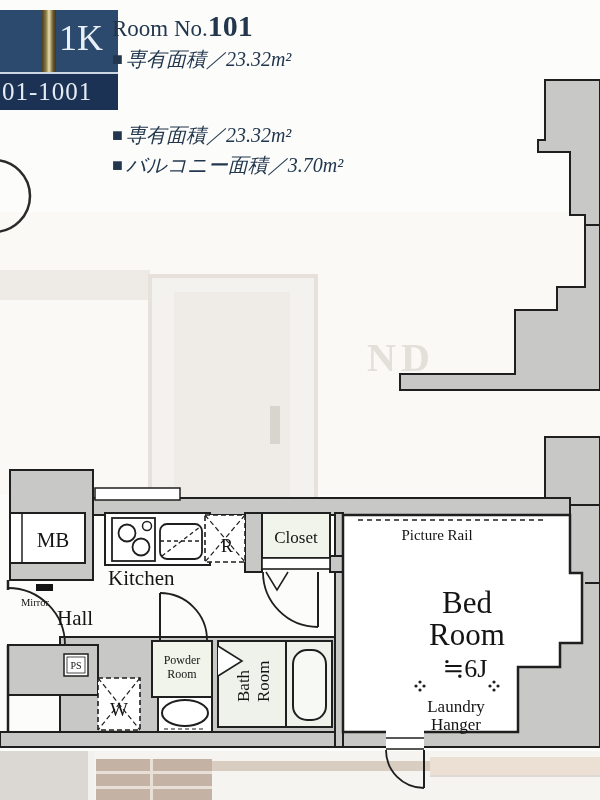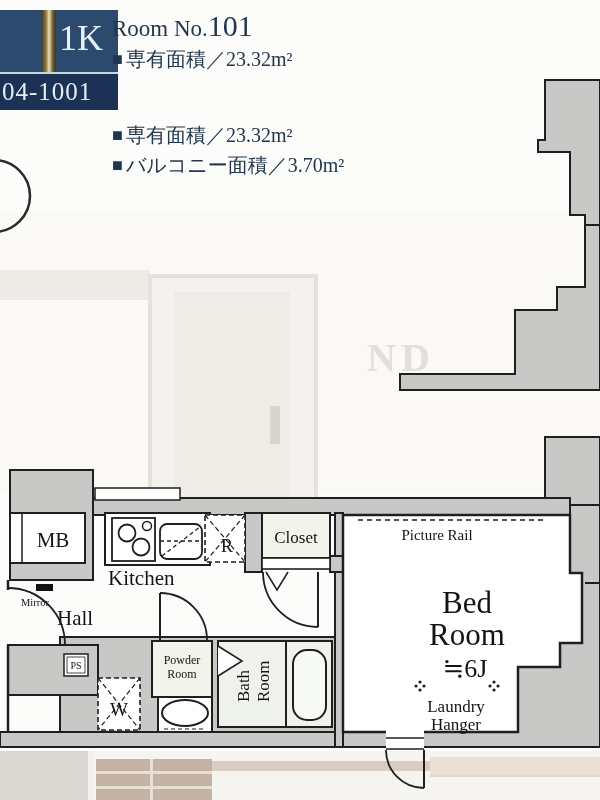--- a/index.html
+++ b/index.html
@@ -29,22 +29,22 @@
   .badge-stripe{position:absolute;left:42px;top:0;width:14px;height:62px;
     background:linear-gradient(90deg,#4a3d1f,#8f7f4a 30%,#ead fae 50%,#6b5c30 78%,#3f3418);
     background:linear-gradient(90deg,#4a3d1f,#8f7f4a 30%,#eadfae 50%,#6b5c30 78%,#3f3418);}
   .badge-type{position:absolute;left:59px;top:10px;color:#e9eff6;font-size:36px;line-height:1;}
   .badge-bottom{height:36px;background:#1c3254;border-top:2px solid #ccd6e2;color:#e6ecf3;
     font-size:25px;line-height:35px;letter-spacing:1px;padding-left:2px;white-space:nowrap;}
   
   .unit{position:absolute;left:112px;color:#22374d;}
   .unit-1{top:10px;} .unit-2{top:121px;}
   .room-line{font-size:23px;line-height:32px;white-space:nowrap;}
-  .room-no{font-size:30px;}
-  .spec-line{font-size:20px;line-height:29px;white-space:nowrap;}
+  .room-no{font-size:30px;font-weight:bold;}
+  .spec-line{font-size:20px;line-height:29px;white-space:nowrap;font-style:italic;}
   .bullet{font-size:18px;margin-right:3px;position:relative;top:-1px;}
   
   .plan-svg{position:absolute;left:0;top:0;}
   text.pl{fill:#141414;font-family:"Liberation Serif","DejaVu Serif",serif;}
 </style>
 </head>
 <body>
 
 <div class="stage">
 
@@ -205,21 +205,21 @@
       <rect x="286" y="641" width="46" height="86" fill="#eef2ea" stroke="#1f1f1f" stroke-width="2"></rect>
       <rect x="293" y="650" width="33" height="70" rx="14" fill="#f7f9f4" stroke="#1f1f1f" stroke-width="2"></rect>
     </g>
   </svg>
 
   <div class="badge">
     <div class="badge-top">
       <div class="badge-stripe"></div>
       <div class="badge-type">1K</div>
     </div>
-    <div class="badge-bottom">04-1001</div>
+    <div class="badge-bottom">01-1001</div>
   </div>
 
   <div class="unit unit-1">
     <div class="room-line"><span>Room No.</span><span class="room-no">101</span></div>
     <div class="spec-line"><span class="bullet">■</span><span>専有面積／23.32m²</span></div>
   </div>
 
   <div class="unit unit-2">
     <div class="spec-line"><span class="bullet">■</span><span>専有面積／23.32m²</span></div>
     <div class="spec-line"><span class="bullet">■</span><span>バルコニー面積／3.70m²</span></div>

